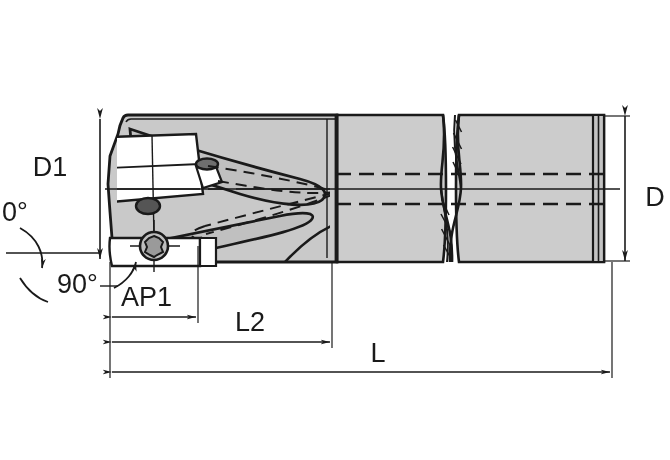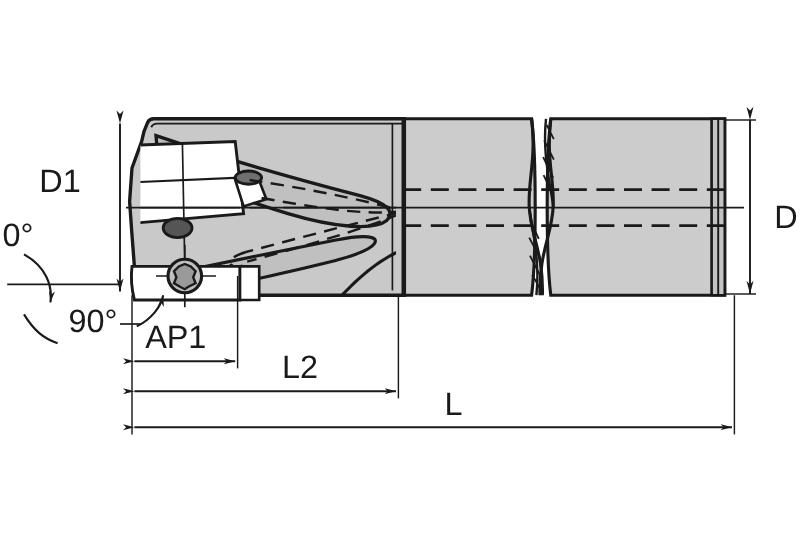--- a/index.html
+++ b/index.html
@@ -10,21 +10,21 @@
   body {
     width: 670px;
     height: 460px;
     position: relative;
     overflow: hidden;
     font-family: "Liberation Sans", sans-serif;
   }
   #drawing-root {
     position: absolute;
     left: 0;
-    top: 0;
+    top: 16px;
     width: 670px;
     height: 334px;
   }
   svg {
     display: block;
   }
   .dim-text {
     font-family: "Liberation Sans", sans-serif;
     font-size: 27px;
     fill: #1a1a1a;

